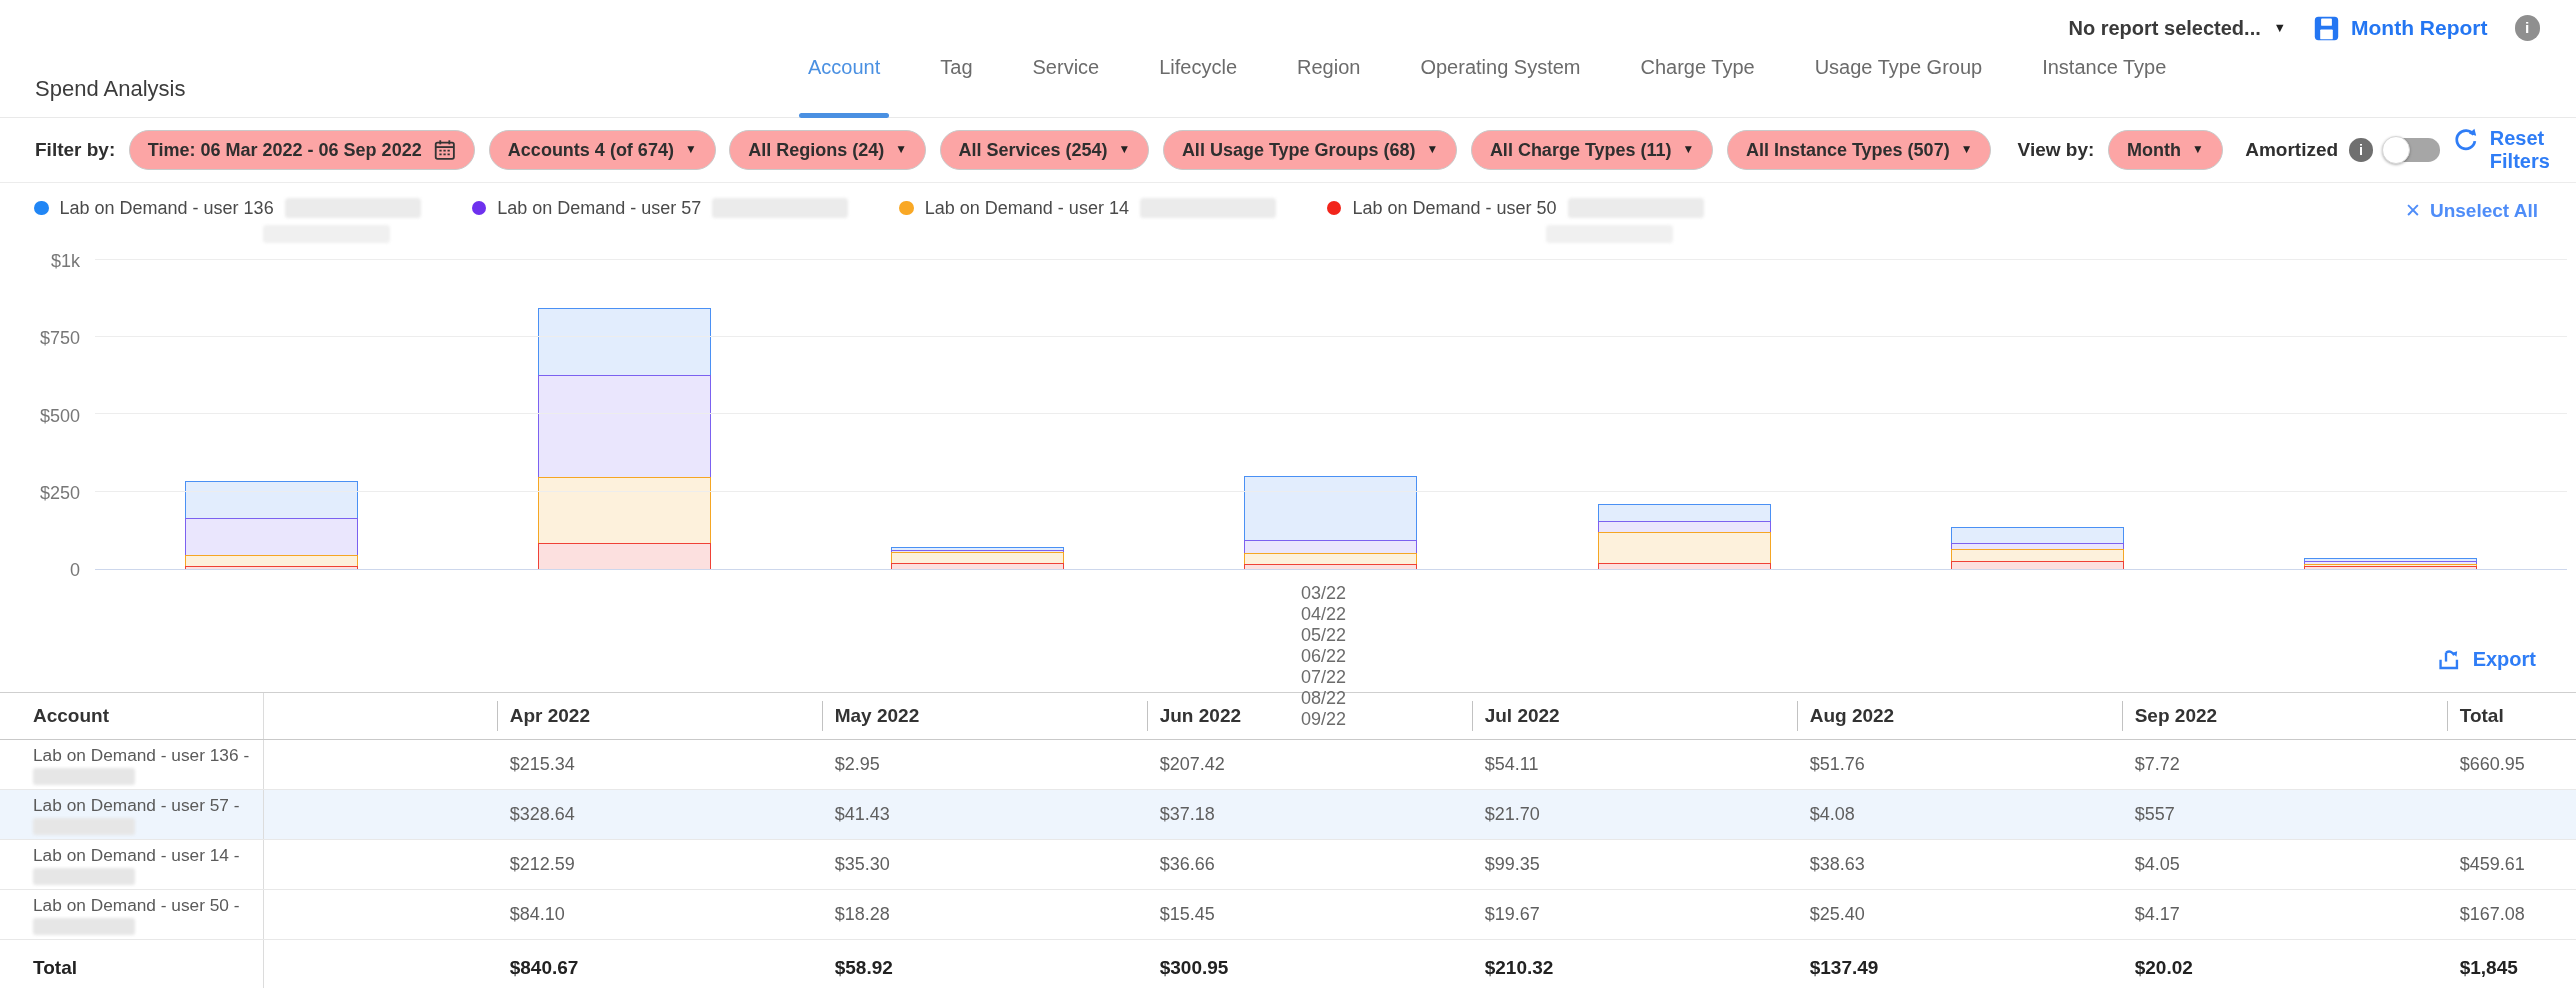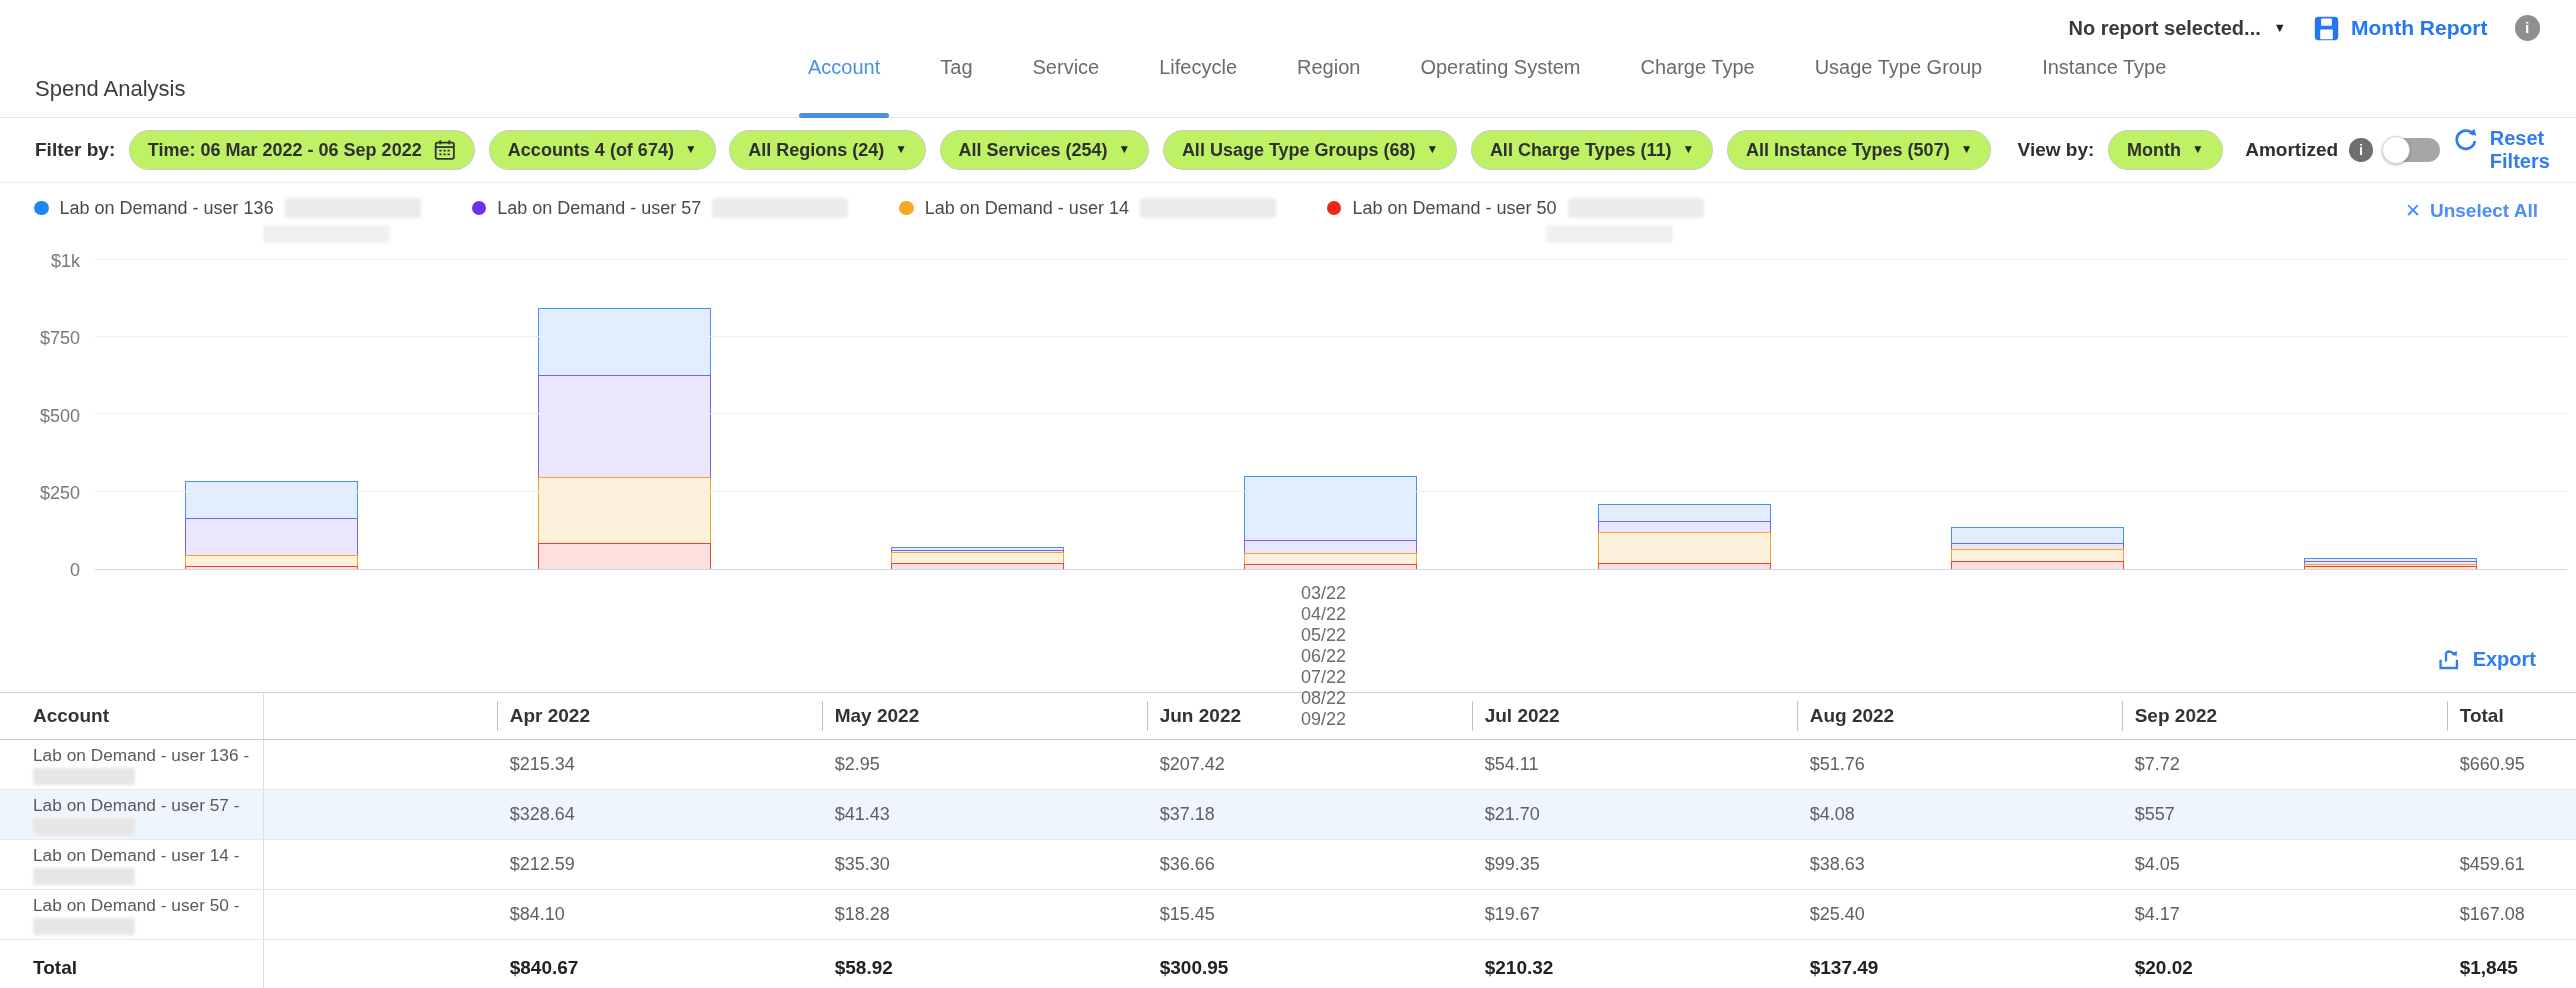--- a/index.html
+++ b/index.html
@@ -19,21 +19,21 @@
   
   .title-row { height:62px; border-bottom:0.9px solid #e9e9e9; display:flex; position:relative; }
   .page-title { position:absolute; left:35px; top:20px; font-size:22px; color:#3c3c3c; }
   .tabs { display:flex; gap:60px; margin-left:808px; }
   .tab { font-size:20px; color:#6b6b6b; padding-bottom:16.4px; position:relative; cursor:pointer; white-space:nowrap; }
   .tab.active { color:#4a90e2; }
   .tab.active::after { content:''; position:absolute; left:-9px; right:-9px; bottom:-0.9px; height:4.5px; background:#4a90e2; border-radius:2.7px; }
   
   .filter-row { height:65px; border-bottom:0.9px solid #ececec; display:flex; align-items:center; padding-left:35px; gap:13.6px; }
   .flabel { font-size:19px; font-weight:700; color:#2f2f2f; white-space:nowrap; }
-  .pill { height:40px; border:1.4px solid #c9c9c9; border-radius:20px; background:#bef264; display:inline-flex; align-items:center;
+  .pill { height:40px; border:1.4px solid #c9c9c9; border-radius:20px; background:#fca5a5; display:inline-flex; align-items:center;
     gap:11px; padding:0 18px; font-size:18px; font-weight:700; color:#2f2f2f; cursor:pointer; white-space:nowrap; }
   .pill .caret { font-size:11.8px; }
   .viewby { margin-left:12.7px; }
   .amortized { display:flex; align-items:center; gap:11px; margin-left:9px; }
   .amortized .info-circle { background:#6f6f6f; width:23.6px; height:23.6px; font-size:14.5px; }
   .toggle { width:56px; height:23.6px; border-radius:11.8px; background:#a6a6a6; position:relative; cursor:pointer; }
   .toggle .knob { position:absolute; left:-1.8px; top:-2.7px; width:28px; height:28px; border-radius:50%; background:#fff;
     border:0.9px solid #d7d7d7; box-shadow:0 0.9px 2.7px rgba(0,0,0,.3); }
   .reset { margin-left:auto; margin-right:38px; display:flex; align-items:flex-start; gap:11px; color:#2f7df6; font-size:20px; font-weight:700; cursor:pointer; }
   

